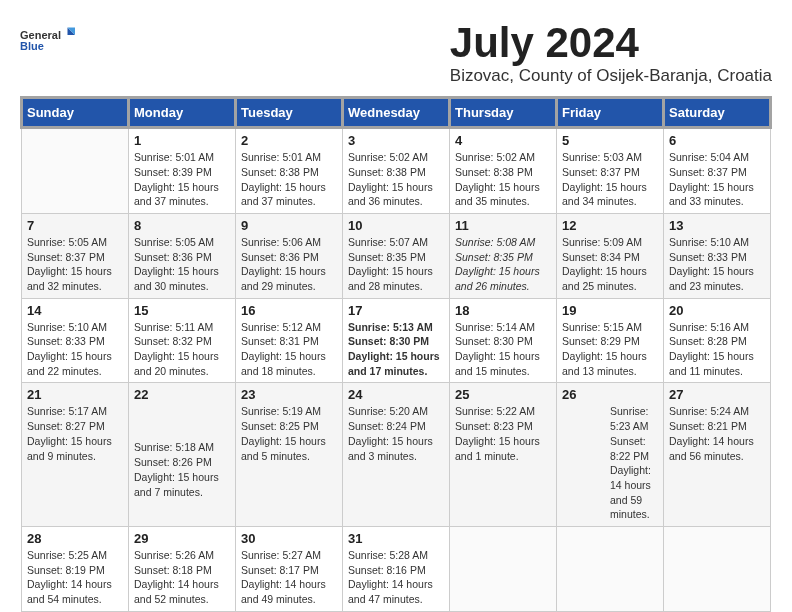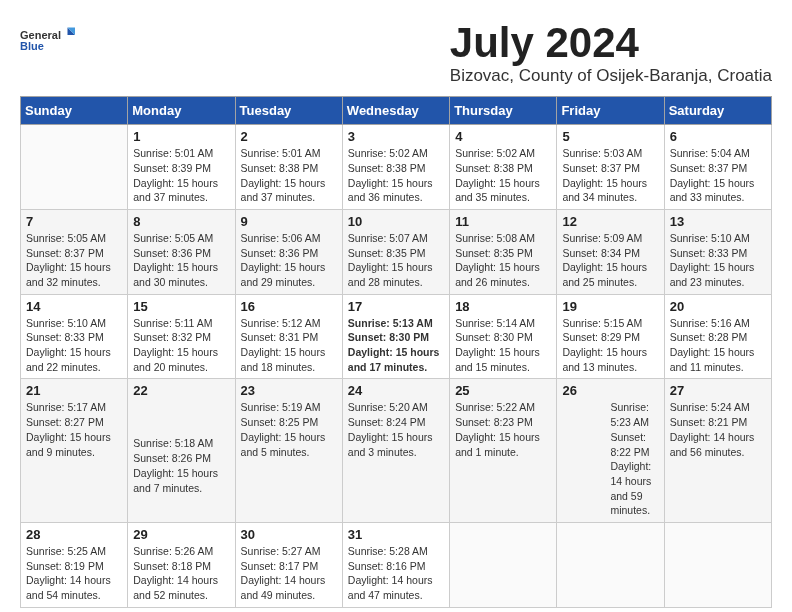--- a/index.html
+++ b/index.html
@@ -39,21 +39,21 @@
     }
     thead tr {
       background-color: #2255aa;
       color: #fff;
     }
     thead th {
       padding: 6px 4px;
       text-align: left;
       font-size: 13px;
       font-weight: bold;
-      border: 1px solid #a3a3a3;
+      border: 3px solid #a3a3a3;
     }
     tbody td {
       border: 1px solid #ccc;
       vertical-align: top;
       padding: 4px 5px;
       height: 80px;
       width: 107px;
     }
     .day-num {
       font-size: 13px;
@@ -179,21 +179,21 @@
         </td>
         <td>
           <span class="day-num">10</span>
           <div class="day-info" style="white-space: pre-line;">Sunrise: 5:07 AM
 Sunset: 8:35 PM
 Daylight: 15 hours
 and 28 minutes.</div>
         </td>
         <td>
           <span class="day-num">11</span>
-          <div class="day-info" style="white-space: pre-line;">Sunrise: 5:08 AM
+          <div class="day-info" style="white-space: pre-line; font-style: italic;">Sunrise: 5:08 AM
 Sunset: 8:35 PM
 Daylight: 15 hours
 and 26 minutes.</div>
         </td>
         <td>
           <span class="day-num">12</span>
           <div class="day-info" style="white-space: pre-line;">Sunrise: 5:09 AM
 Sunset: 8:34 PM
 Daylight: 15 hours
 and 25 minutes.</div>

